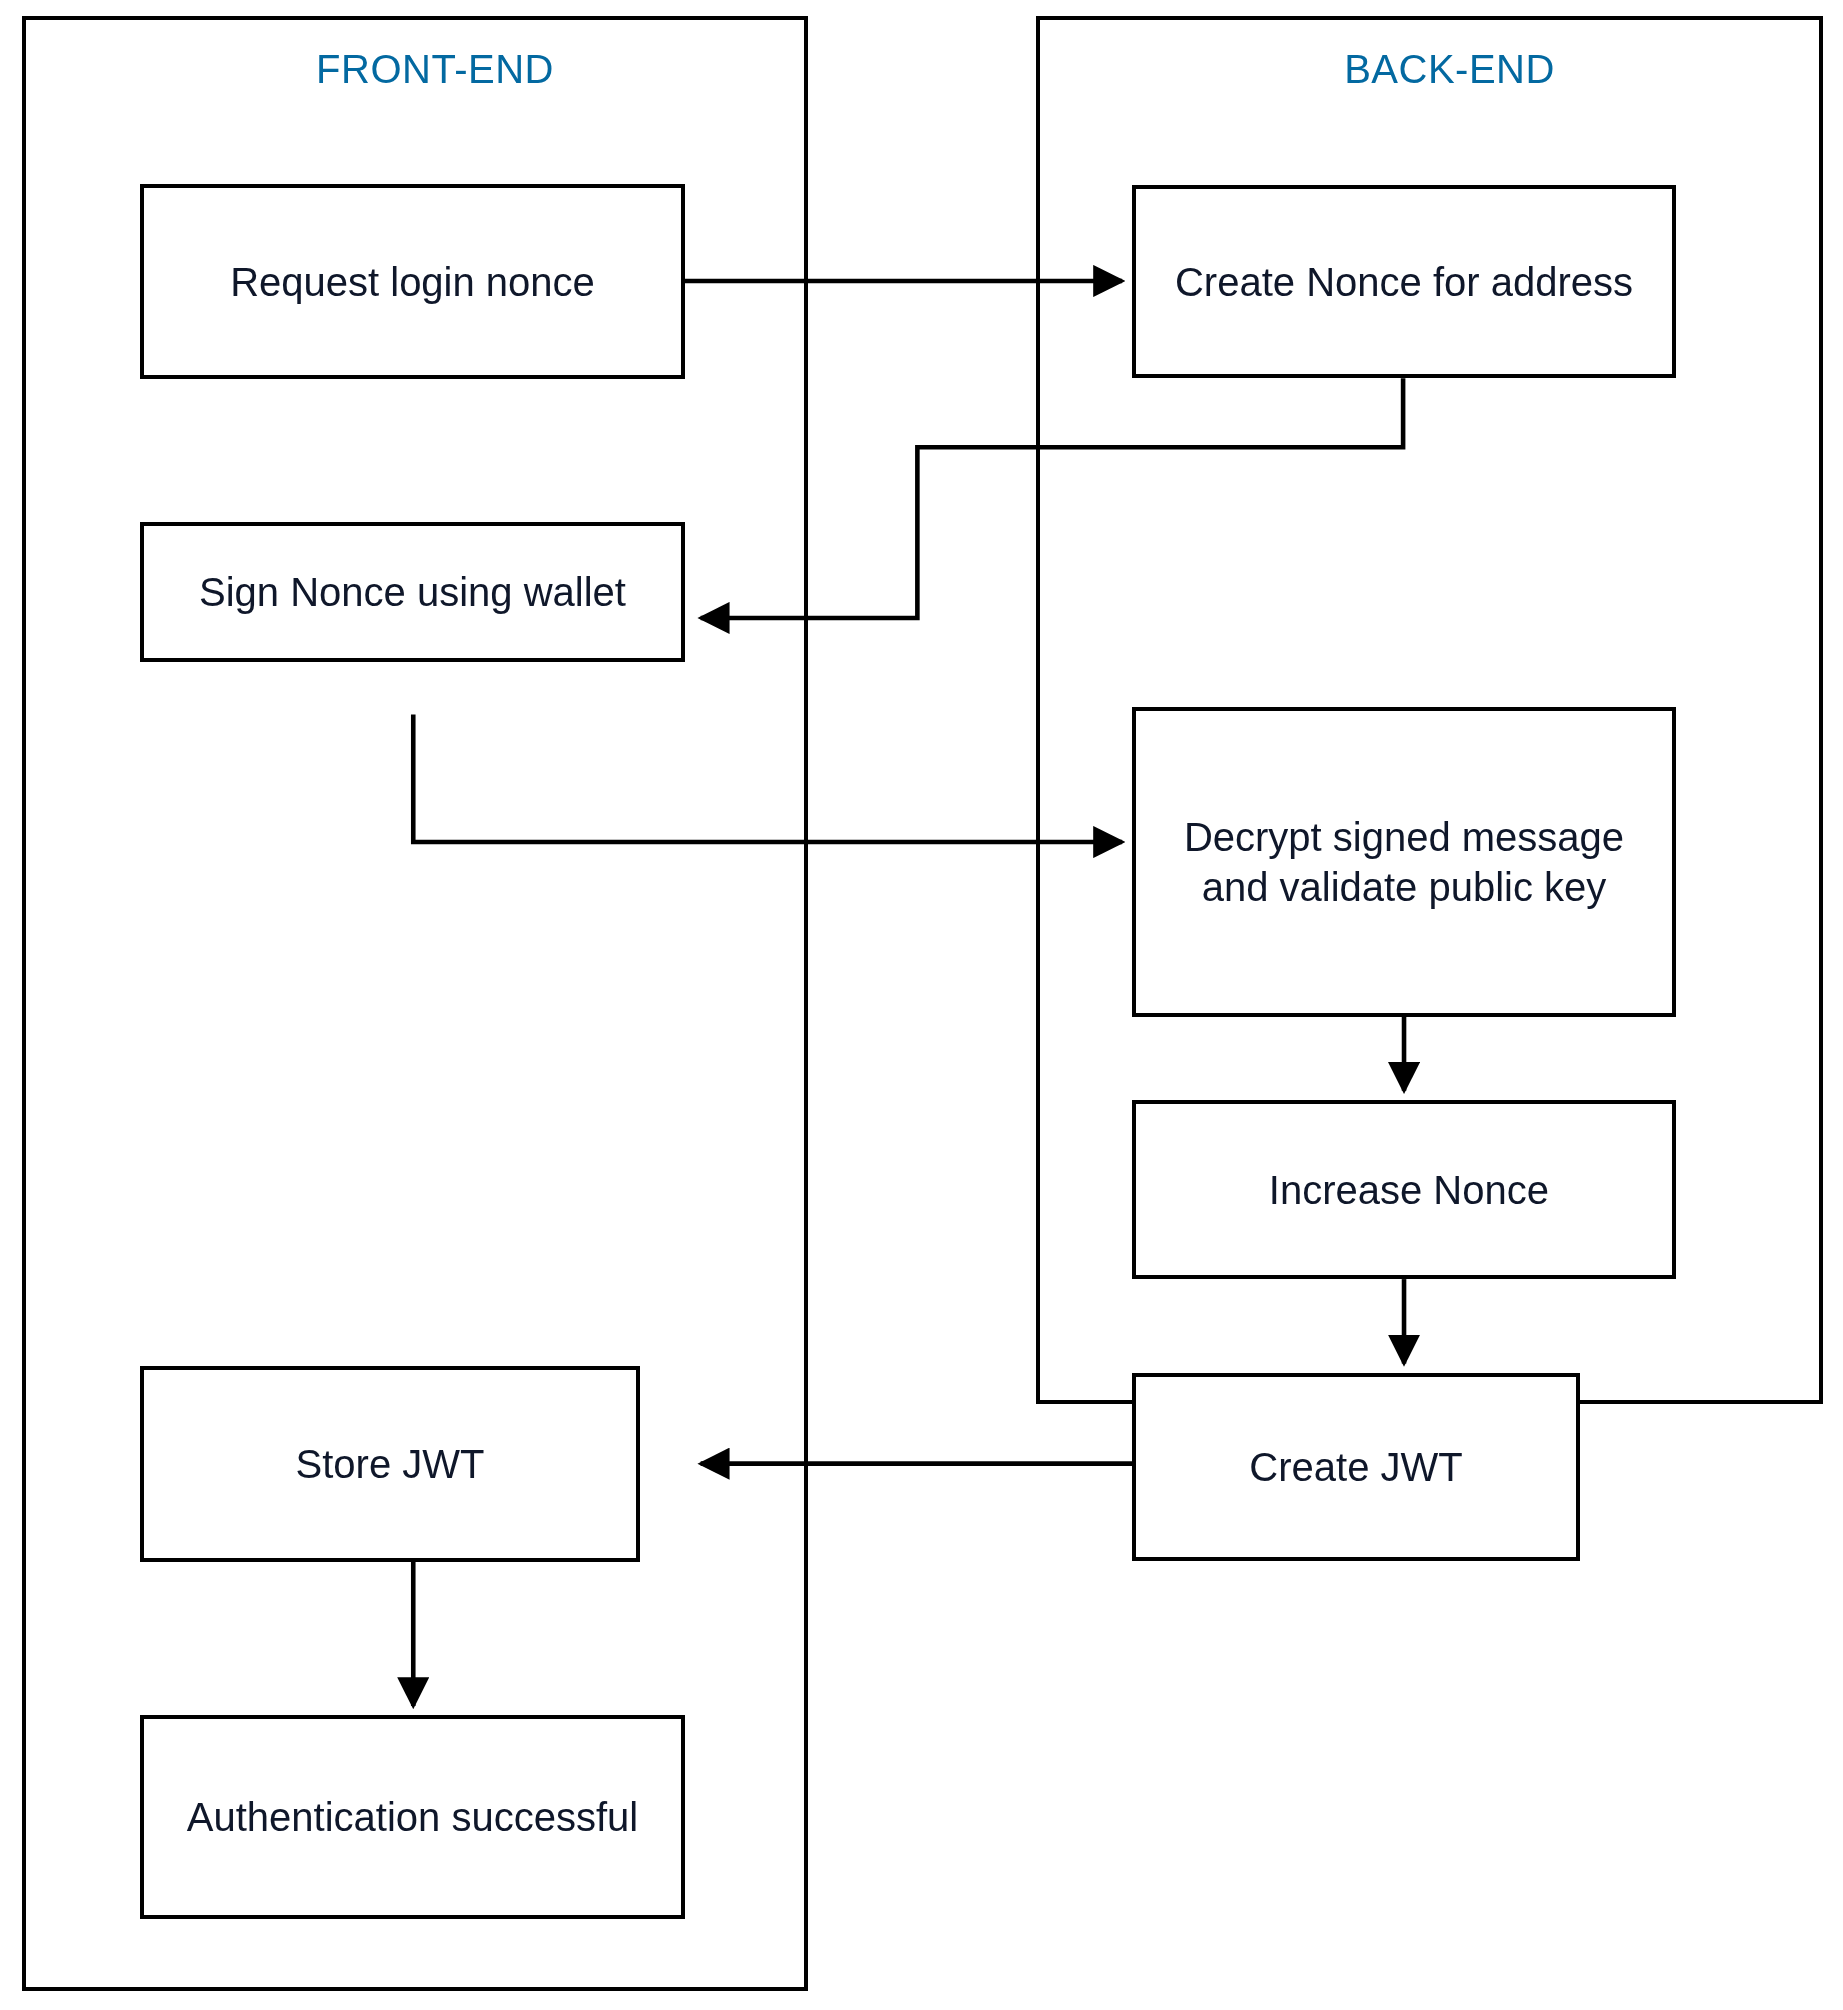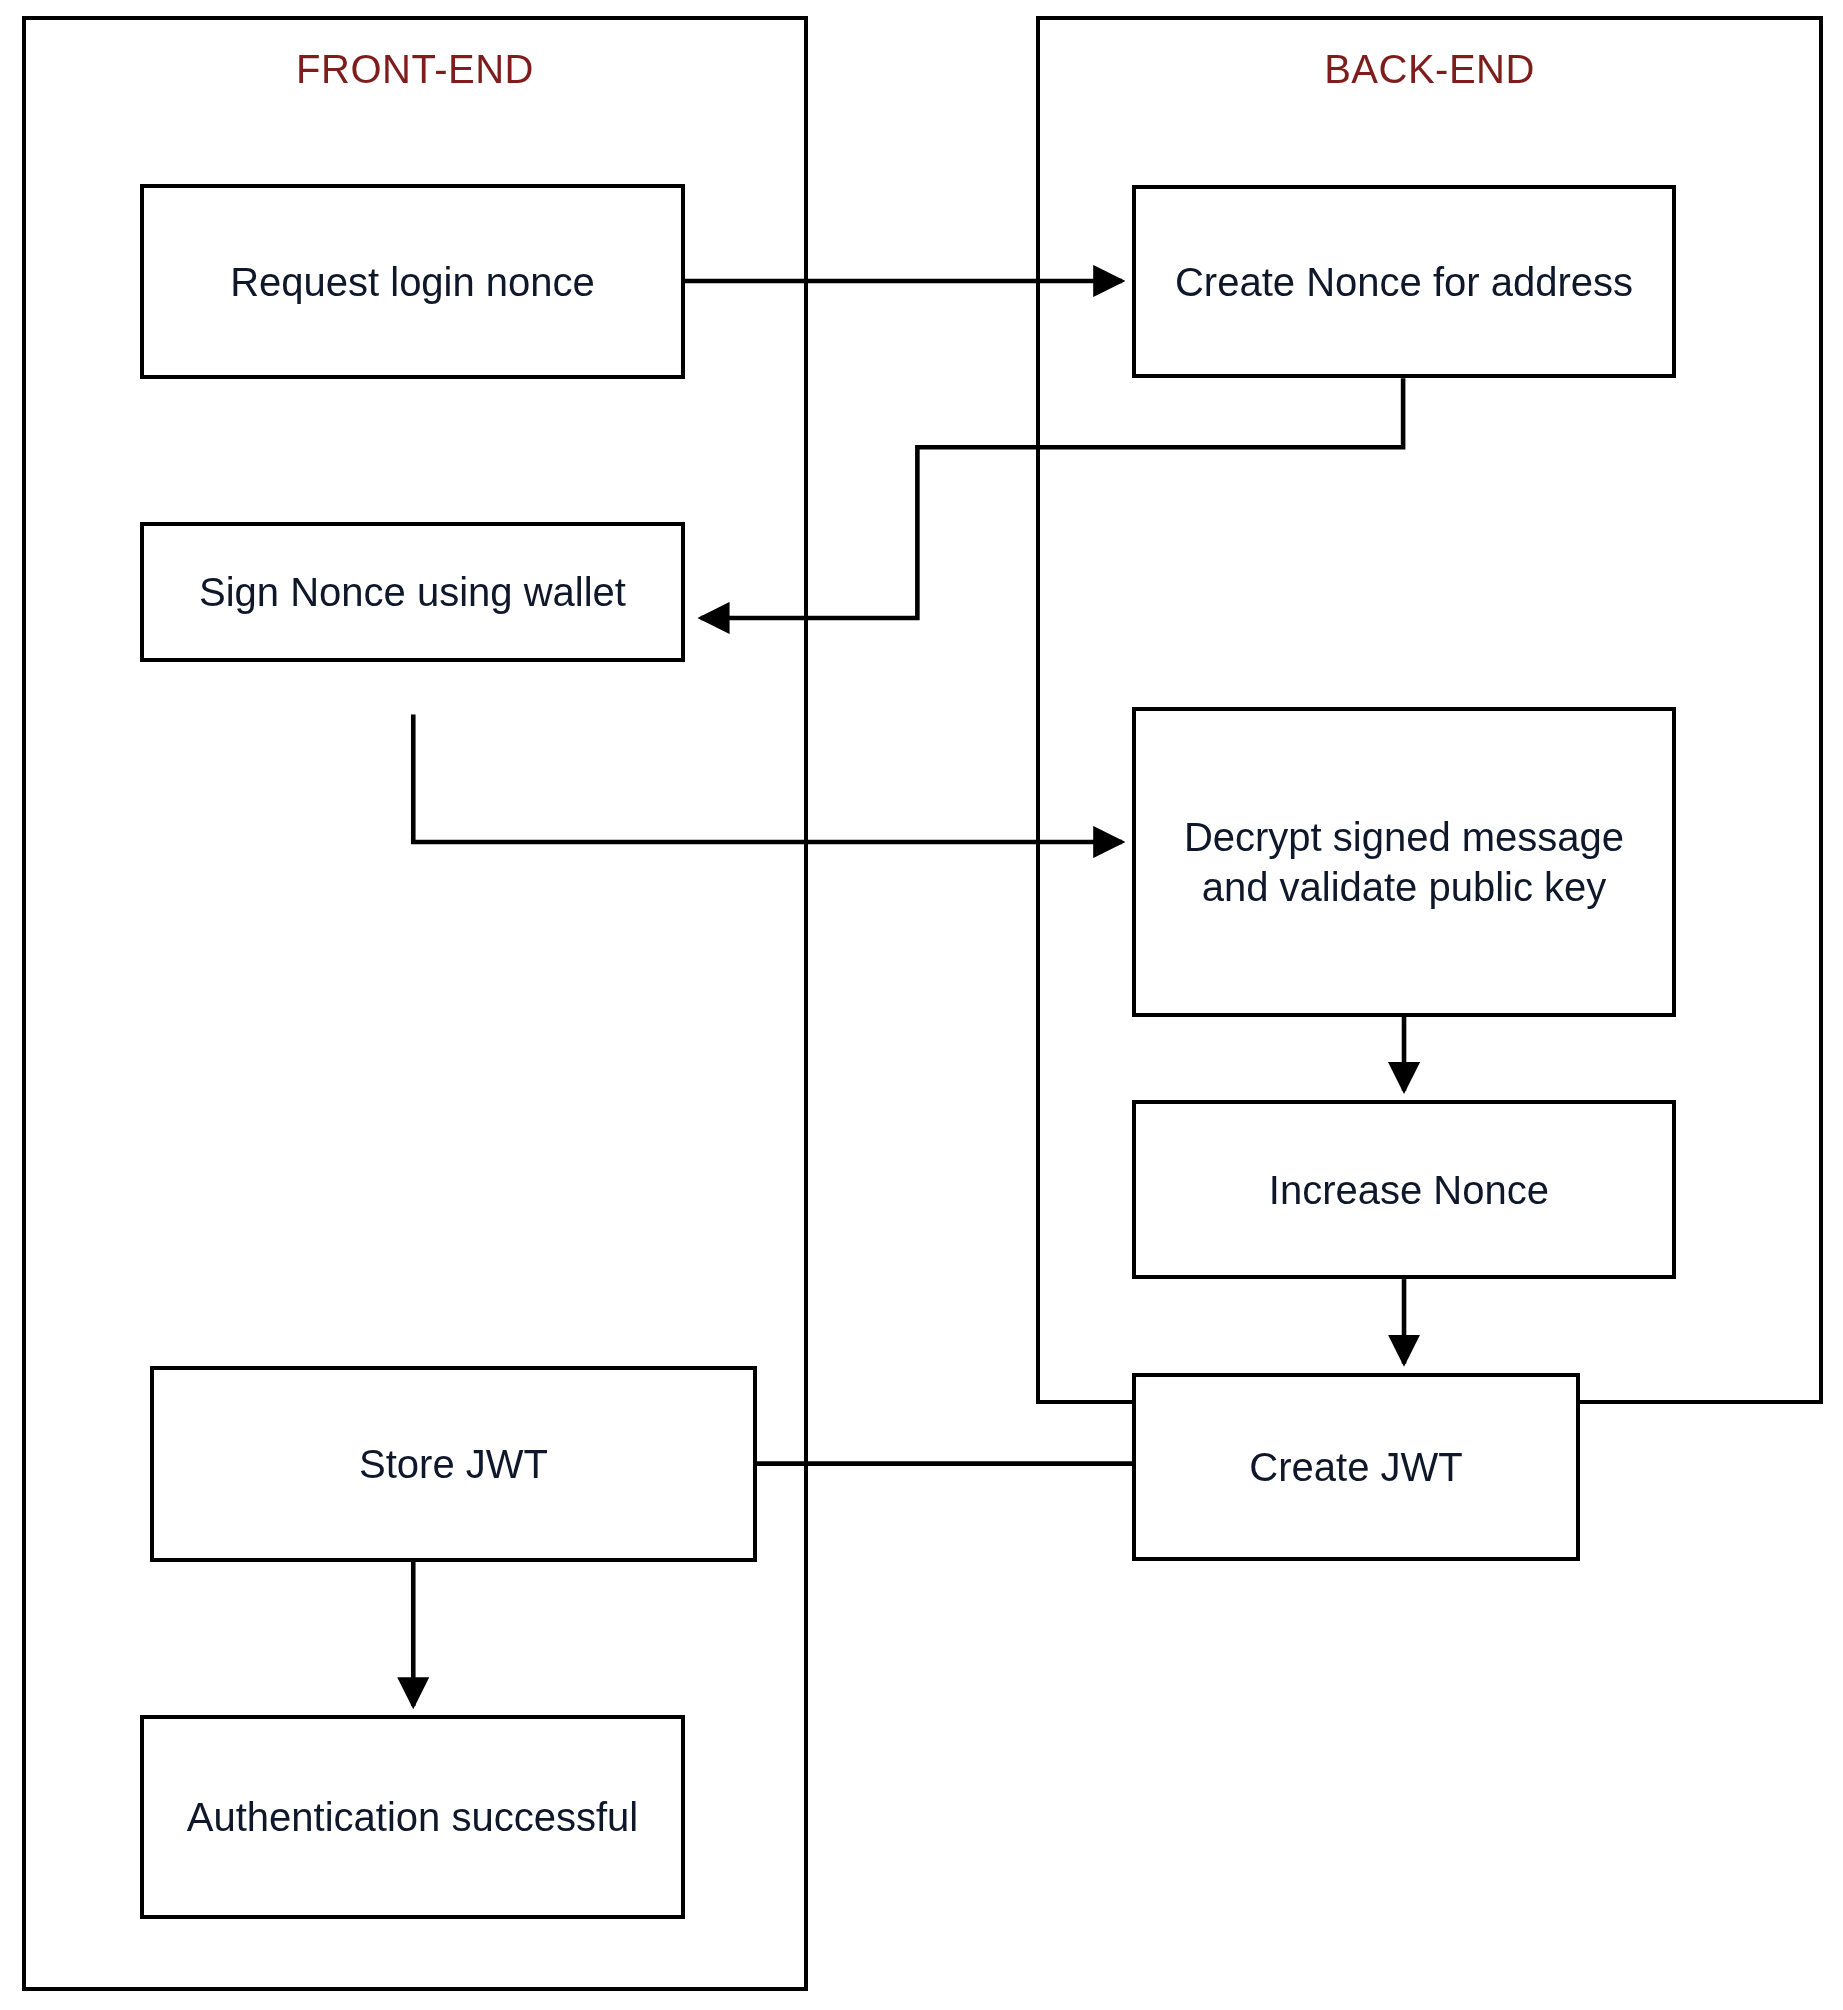--- a/index.html
+++ b/index.html
@@ -19,23 +19,24 @@
     position: absolute;
     border: 4.6px solid #000000;
     background: transparent;
     box-sizing: border-box;
   }
   .lane-title {
     position: absolute;
     width: 100%;
     text-align: center;
     font-size: 40px;
-    color: #7f1d1d;
+    color: #0369a1;
     letter-spacing: 0.5px;
     white-space: nowrap;
+    margin-left: 20px;
   }
   .node {
     position: absolute;
     border: 4.6px solid #000000;
     background: #ffffff;
     box-sizing: border-box;
     display: flex;
     align-items: center;
     justify-content: center;
     text-align: center;
@@ -105,21 +106,21 @@
   </svg>
 
   <div class="node" style="left:140px; top:184px; width:545px; height:195px;">
     <span>Request login nonce</span>
   </div>
 
   <div class="node" style="left:140px; top:522px; width:545px; height:140px;">
     <span>Sign Nonce using wallet</span>
   </div>
 
-  <div class="node" style="left:140px; top:1366px; width:607px; height:196px;margin-left:10px;">
+  <div class="node" style="left:140px; top:1366px; width:500px; height:196px;">
     <span>Store JWT</span>
   </div>
 
   <div class="node" style="left:1132px; top:185px; width:544px; height:193px;">
     <span>Create Nonce for address</span>
   </div>
 
   <div class="node" style="left:140px; top:1715px; width:545px; height:204px;">
     <span>Authentication successful</span>
   </div>

